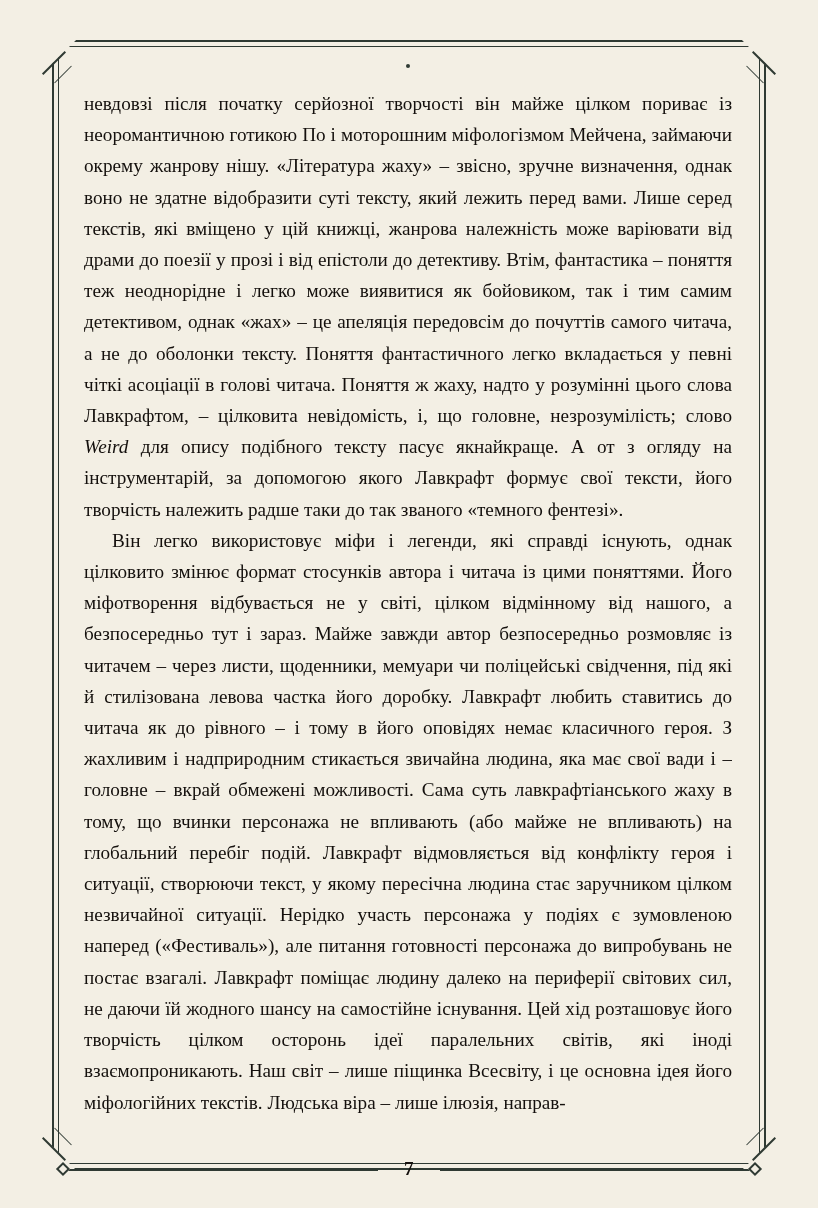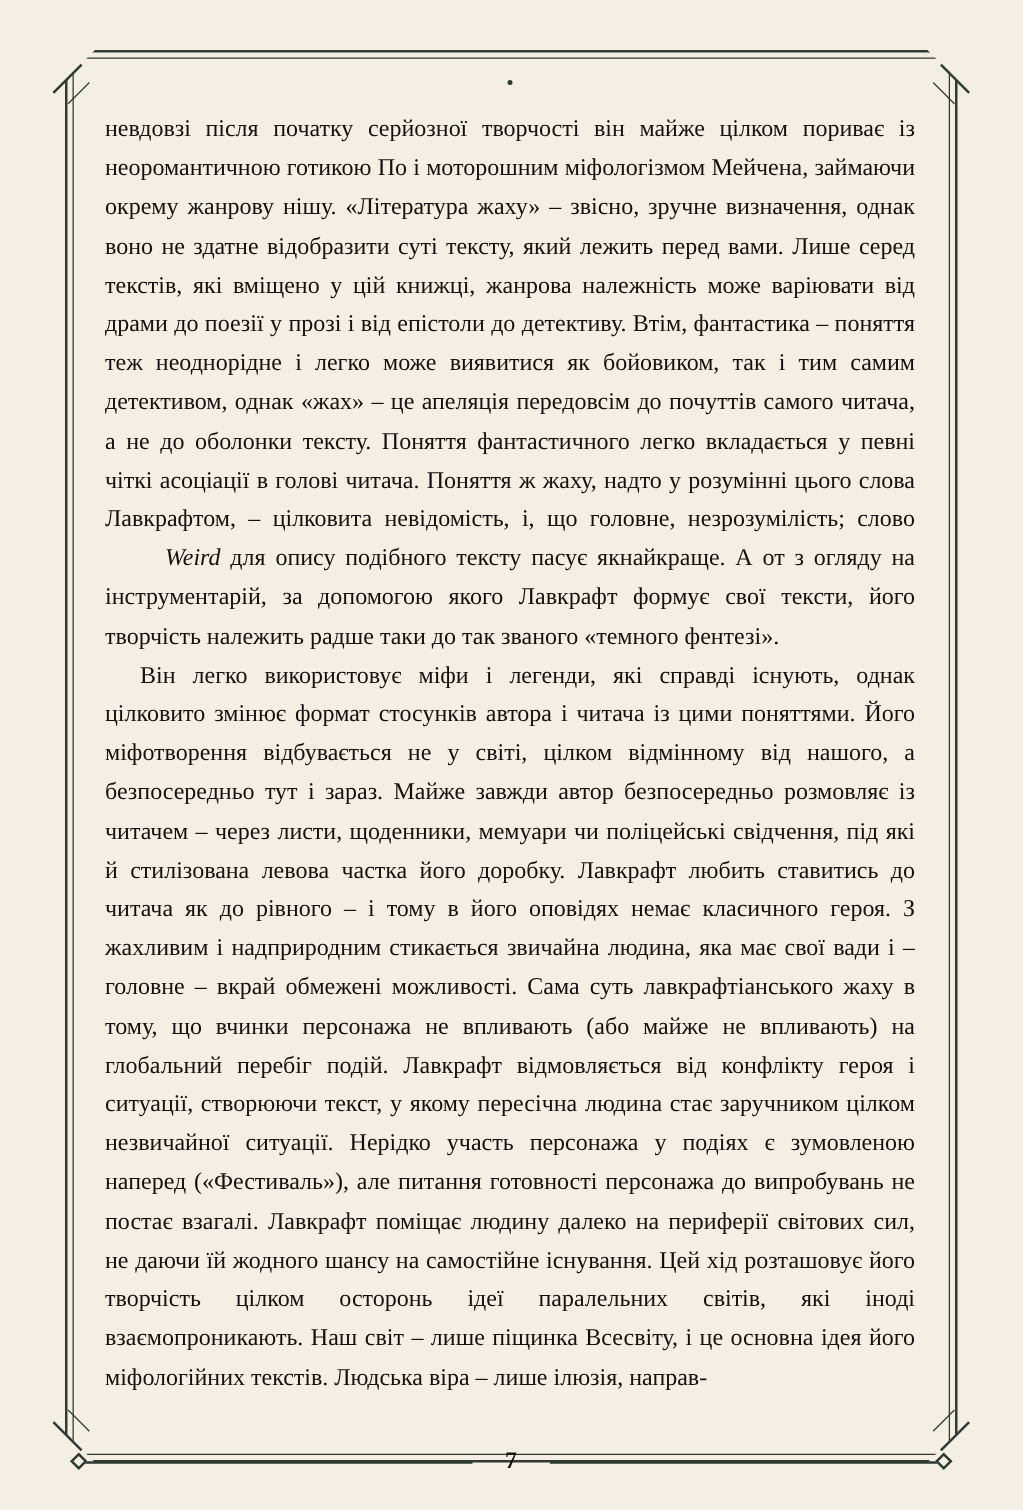--- a/index.html
+++ b/index.html
@@ -138,21 +138,20 @@
     text-align: justify;
     text-justify: inter-word;
     color: #14100d;
     hyphens: manual;
   }
   p.para + p.para {
     text-indent: 28px;
   }
   .para em {
     font-style: italic;
-    margin-left: 48px;
   }
 </style>
 </head>
 <body>
 
 <div class="page">
 
   <div class="frame-outer"></div>
   <div class="frame-inner"></div>
 

